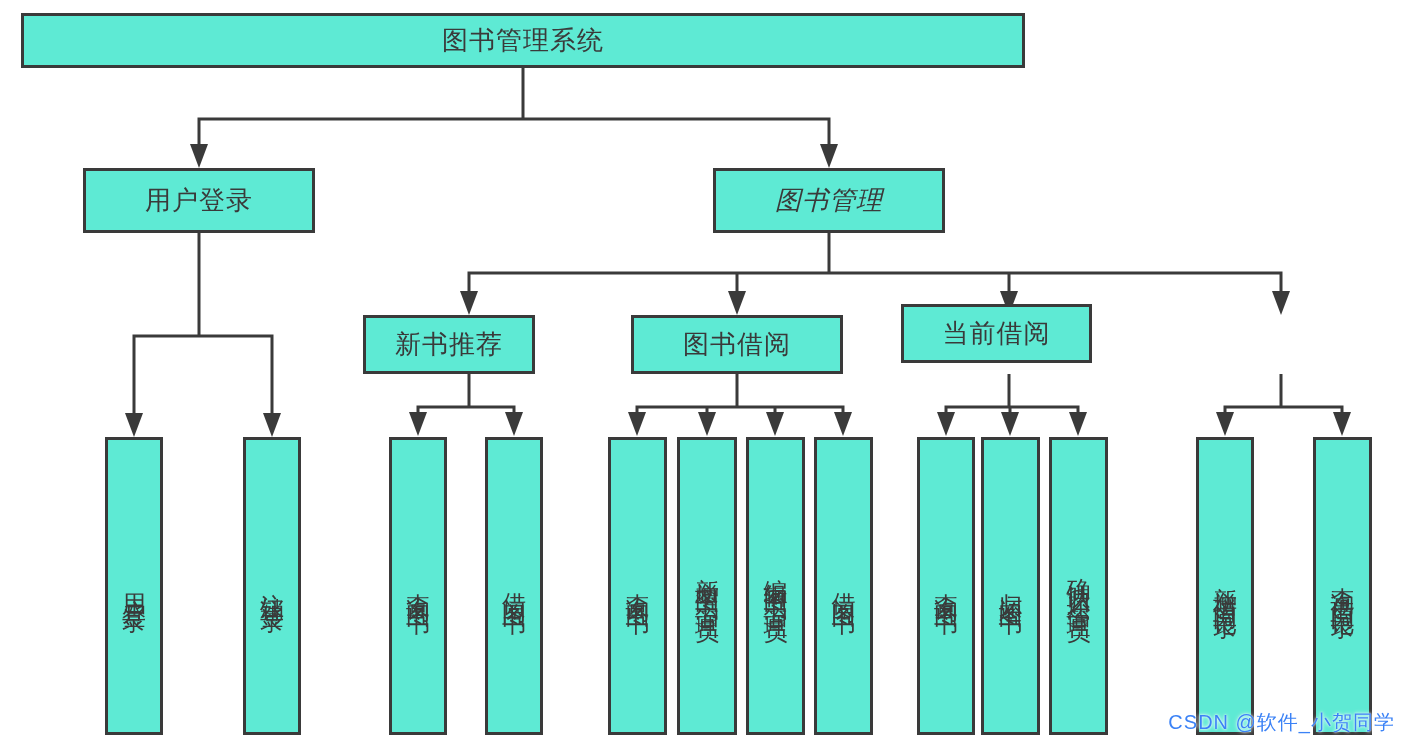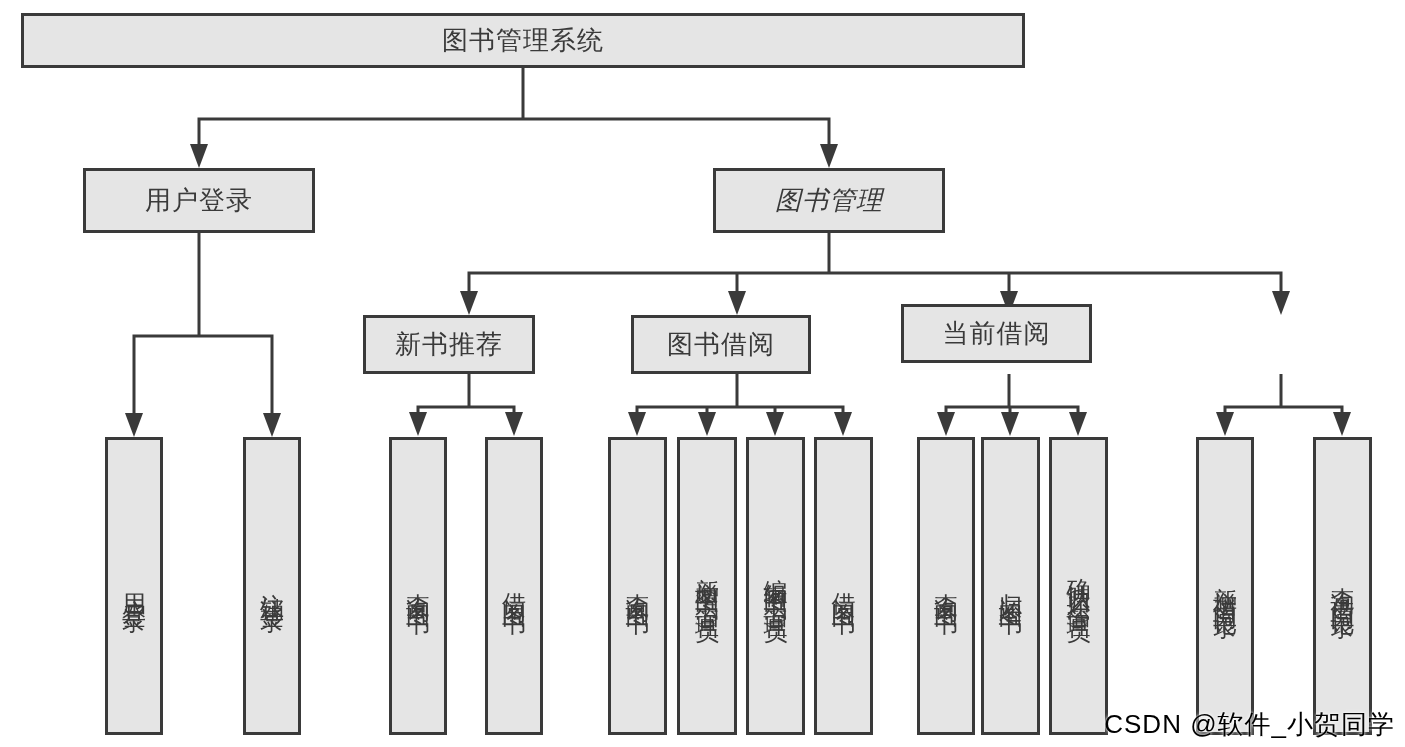--- a/index.html
+++ b/index.html
@@ -1,24 +1,24 @@
 <!DOCTYPE html>
 <html><head>
 <meta charset="utf-8">
 <style>
   html,body{margin:0;padding:0;background:#ffffff;}
   body{font-family:"Liberation Sans","DejaVu Sans",sans-serif;}
   #stage{position:relative;width:1405px;height:747px;background:#ffffff;overflow:hidden;}
   #connectors{position:absolute;left:0;top:0;width:1405px;height:747px;z-index:1;}
-  .node{position:absolute;background:#e5e5e5;border:3px solid #3a3a3a;box-sizing:border-box;
+  .node{position:absolute;background:#5eead4;border:3px solid #3a3a3a;box-sizing:border-box;
         display:flex;align-items:center;justify-content:center;z-index:2;color:#3a3a3a;}
   .node.h span{font-size:26px;letter-spacing:1px;white-space:nowrap;}
   .node.v span{writing-mode:vertical-rl;-webkit-writing-mode:vertical-rl;text-orientation:mixed;
         font-size:24px;letter-spacing:6px;line-height:1;white-space:nowrap;}
-  .watermark{position:absolute;right:10px;bottom:5px;z-index:3;font-size:26px;color:#000000;
+  .watermark{position:absolute;right:10px;bottom:11px;z-index:3;font-size:20px;color:#3b82f6;
         text-shadow:0 0 2px #ffffff,0 0 4px #ffffff;letter-spacing:1px;white-space:nowrap;}
 </style>
 </head>
 <body>
 
 <div id="stage">
 
   <svg id="connectors" viewBox="0 0 1405 747" xmlns="http://www.w3.org/2000/svg">
     <g stroke="#3a3a3a" stroke-width="3" fill="none">
 
@@ -73,21 +73,21 @@
   <div class="node h" style="left:83px;top:168px;width:232px;height:65px;">
     <span>用户登录</span>
   </div>
   <div class="node h" style="left:713px;top:168px;width:232px;height:65px;font-style:italic;">
     <span>图书管理</span>
   </div>
 
   <div class="node h" style="left:363px;top:315px;width:172px;height:59px;">
     <span>新书推荐</span>
   </div>
-  <div class="node h" style="left:631px;top:315px;width:180px;height:59px;">
+  <div class="node h" style="left:631px;top:315px;width:212px;height:59px;">
     <span>图书借阅</span>
   </div>
   <div class="node h" style="left:901px;top:304px;width:191px;height:59px;">
     <span>当前借阅</span>
   </div>
 
   <div class="node v" style="left:105px;top:437px;width:58px;height:298px;">
     <span>用户登录</span>
   </div>
   <div class="node v" style="left:243px;top:437px;width:58px;height:298px;">

